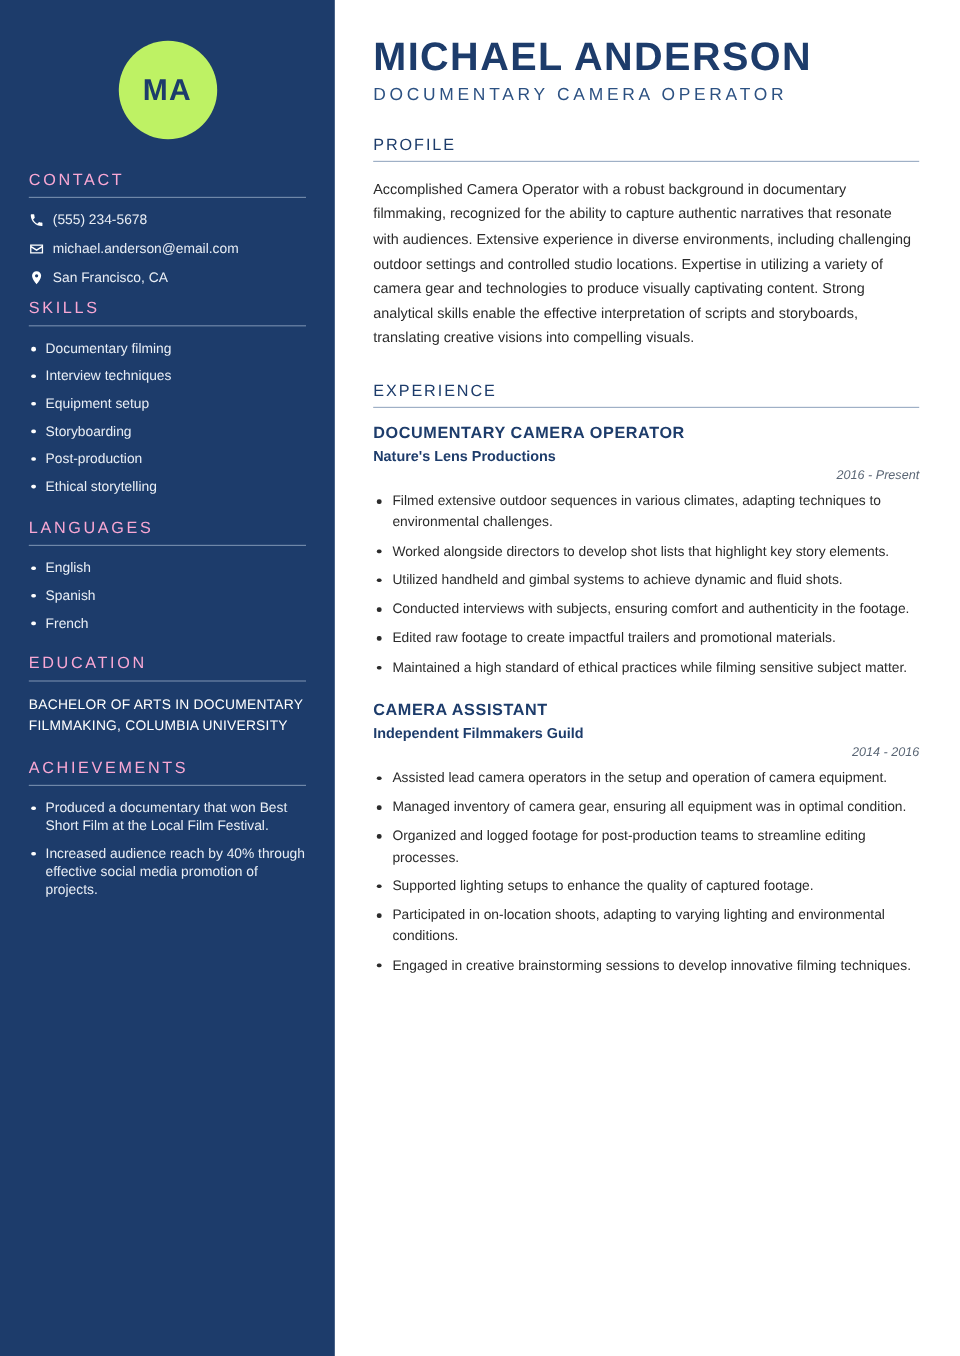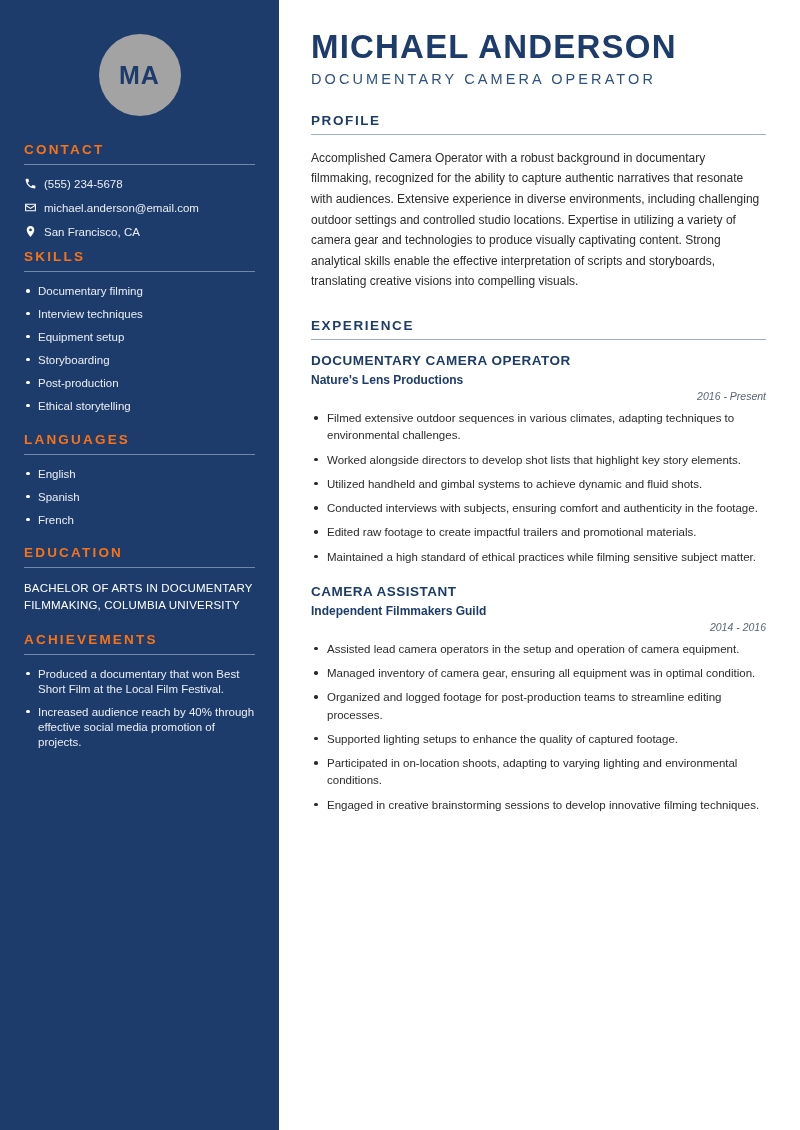--- a/index.html
+++ b/index.html
@@ -31,35 +31,35 @@
   }
   .avatar-wrap {
     display: flex;
     justify-content: center;
     padding-top: 34px;
     padding-bottom: 26px;
   }
   .avatar {
     width: 82px; height: 82px;
     border-radius: 50%;
-    background: #a3a3a3;
+    background: #bef264;
     color: #1d3c6b;
     display: flex;
     align-items: center;
     justify-content: center;
     font-size: 25px;
     font-weight: bold;
     letter-spacing: 1px;
   }
   .side-section { padding: 0 24px; margin-bottom: 4px; }
   .side-heading {
     font-size: 13.5px;
-    font-weight: bold;
+    font-weight: normal;
     letter-spacing: 2.2px;
-    color: #f97316;
+    color: #f9a8d4;
     margin: 0 0 7px 0;
     text-transform: uppercase;
   }
   .side-rule {
     height: 1px;
     background: #6f87a8;
     margin-bottom: 12px;
     width: 100%;
   }
   .contact-row {
@@ -124,21 +124,21 @@
     line-height: 1.05;
   }
   .role {
     font-size: 14.5px;
     letter-spacing: 3.1px;
     color: #2c5182;
     margin: 0 0 26px 0;
   }
   .main-heading {
     font-size: 13.5px;
-    font-weight: bold;
+    font-weight: normal;
     letter-spacing: 1.6px;
     color: #1d3c6b;
     margin: 0 0 6px 0;
     text-transform: uppercase;
   }
   .main-rule {
     height: 1px;
     background: #9fb0c6;
     margin-bottom: 13px;
   }

